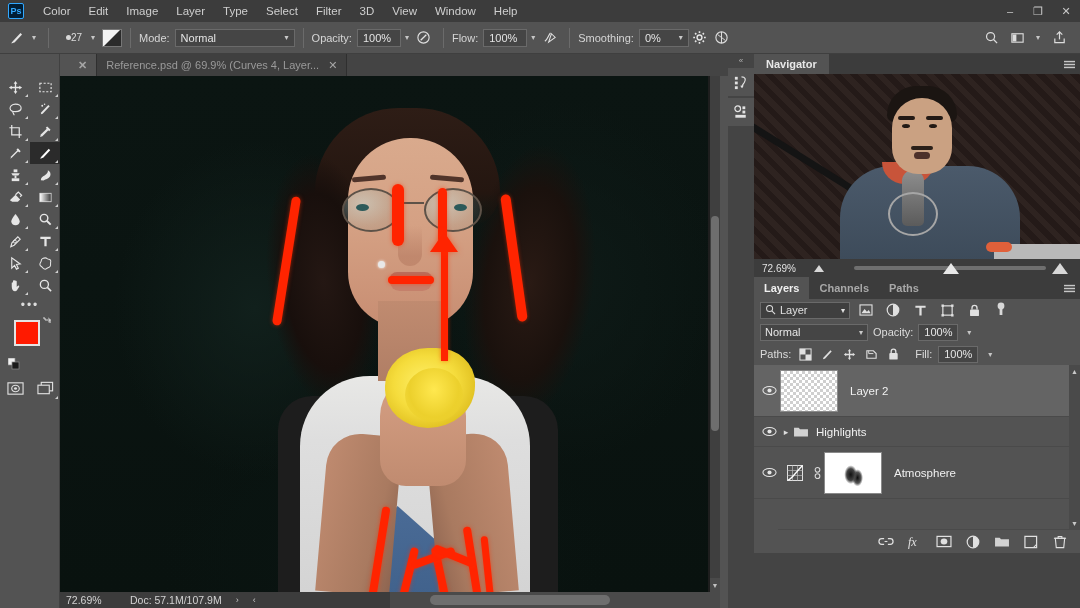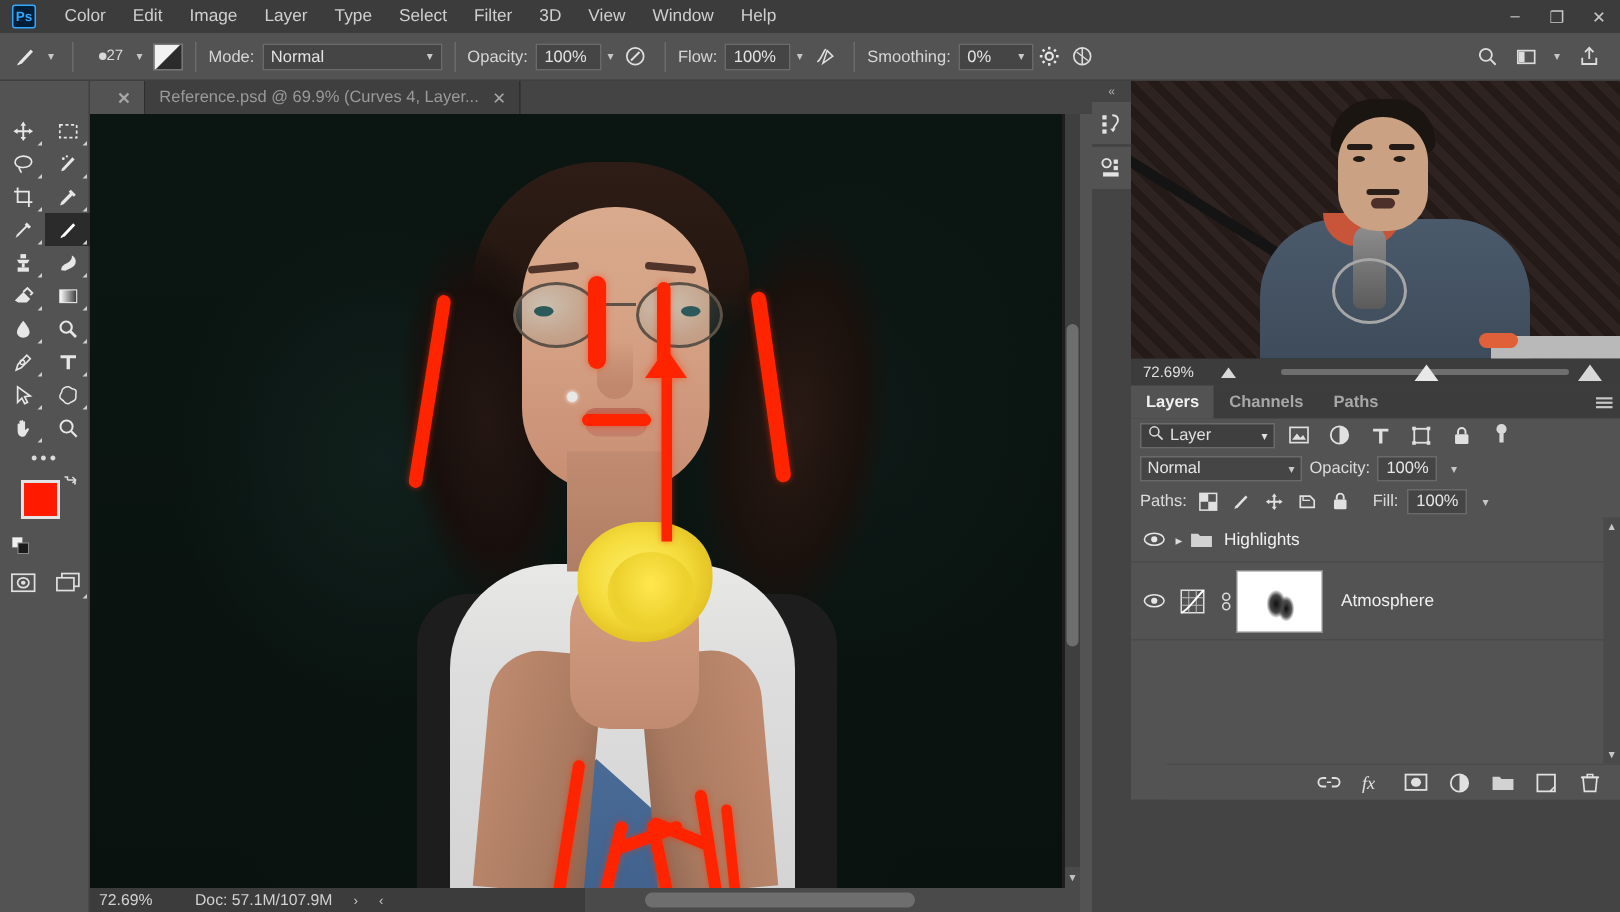--- a/index.html
+++ b/index.html
@@ -861,20 +861,30 @@
           <circle cx="5" cy="5" r="3" fill="none" stroke="#e2e2e2" stroke-width="1.3"></circle>
           <rect x="10" y="2.5" width="3" height="3" fill="#e2e2e2"></rect>
           <rect x="10" y="7" width="3" height="3" fill="#e2e2e2"></rect>
           <rect x="2.5" y="11.5" width="11" height="3" fill="#e2e2e2"></rect>
         </svg>
     </div>
   </div>
 
   <div class="rightpanel">
 
+    <div class="nav-head">
+      <div class="nav-tab">Navigator</div>
+      <div class="nav-menu">
+        <svg width="13" height="11" viewBox="0 0 14 12">
+            <rect x="1" y="2" width="12" height="1.6" fill="#c6c6c6"></rect>
+            <rect x="1" y="5.2" width="12" height="1.6" fill="#c6c6c6"></rect>
+            <rect x="1" y="8.4" width="12" height="1.6" fill="#c6c6c6"></rect>
+          </svg>
+      </div>
+    </div>
     <div class="nav-thumb">
       <div class="wc-bg"></div>
       <div class="wc-boom"></div>
       <div class="wc-boomend"></div>
       <div class="wc-body"></div>
       <div class="wc-collar"></div>
       <div class="wc-mic"></div>
       <div class="wc-shock"></div>
       <div class="wc-hair"></div>
       <div class="wc-head"></div>
@@ -1003,20 +1013,30 @@
               <path d="M4.5 6.5 V4.7 A2.5 2.5 0 0 1 9.5 4.7 V6.5" fill="none" stroke="#e0e0e0" stroke-width="1.4"></path>
             </svg>
         </div>
         <div class="opac-label" style="margin-left:8px">Fill:</div>
         <div class="opac-val">100%</div>
         <div class="caret">▾</div>
       </div>
 
       <div class="layerlist">
 
+        <div class="layer selected">
+          <div class="eye-btn">
+            <svg width="15" height="11" viewBox="0 0 16 11">
+                <ellipse cx="8" cy="5.5" rx="7" ry="4.3" fill="none" stroke="#e6e6e6" stroke-width="1.1"></ellipse>
+                <circle cx="8" cy="5.5" r="2.2" fill="#e6e6e6"></circle>
+              </svg>
+          </div>
+          <div class="thumb checker"></div>
+          <div class="layer-name">Layer 2</div>
+        </div>
 
 
         <div class="layer" style="height:30px">
           <div class="eye-btn">
             <svg width="15" height="11" viewBox="0 0 16 11">
                 <ellipse cx="8" cy="5.5" rx="7" ry="4.3" fill="none" stroke="#e6e6e6" stroke-width="1.1"></ellipse>
                 <circle cx="8" cy="5.5" r="2.2" fill="#e6e6e6"></circle>
               </svg>
           </div>
           <div class="grp-arrow">▸</div>

